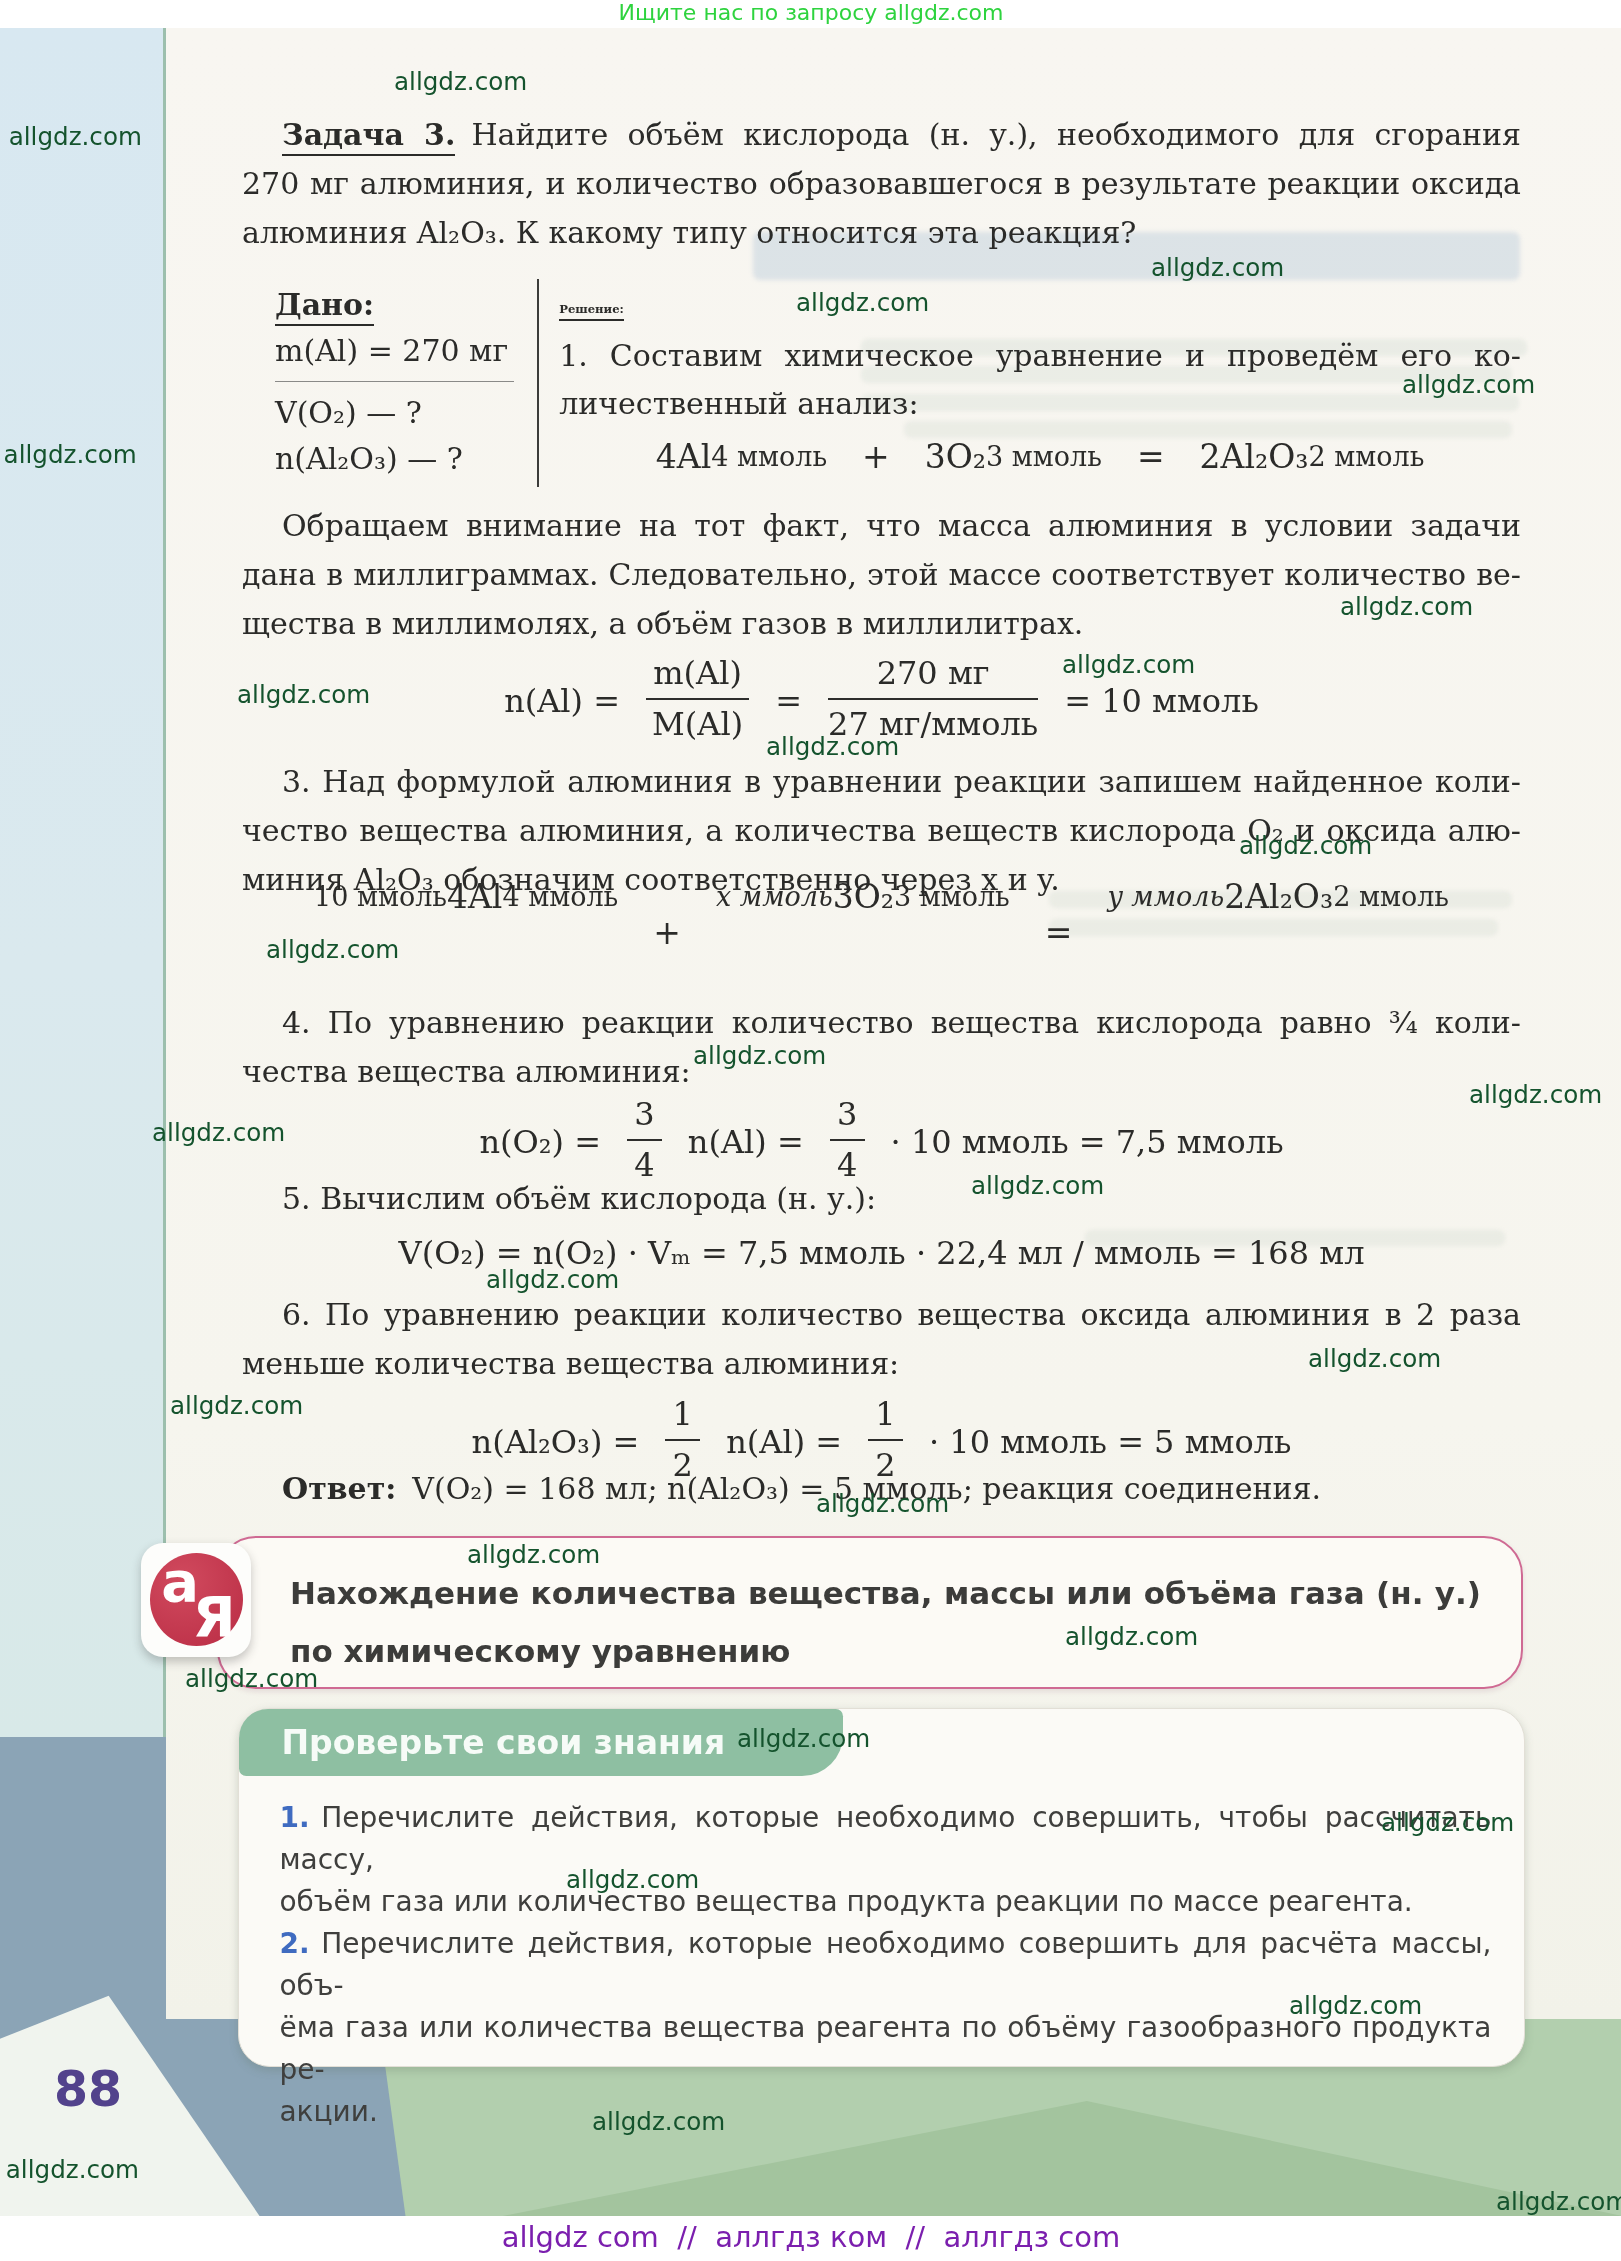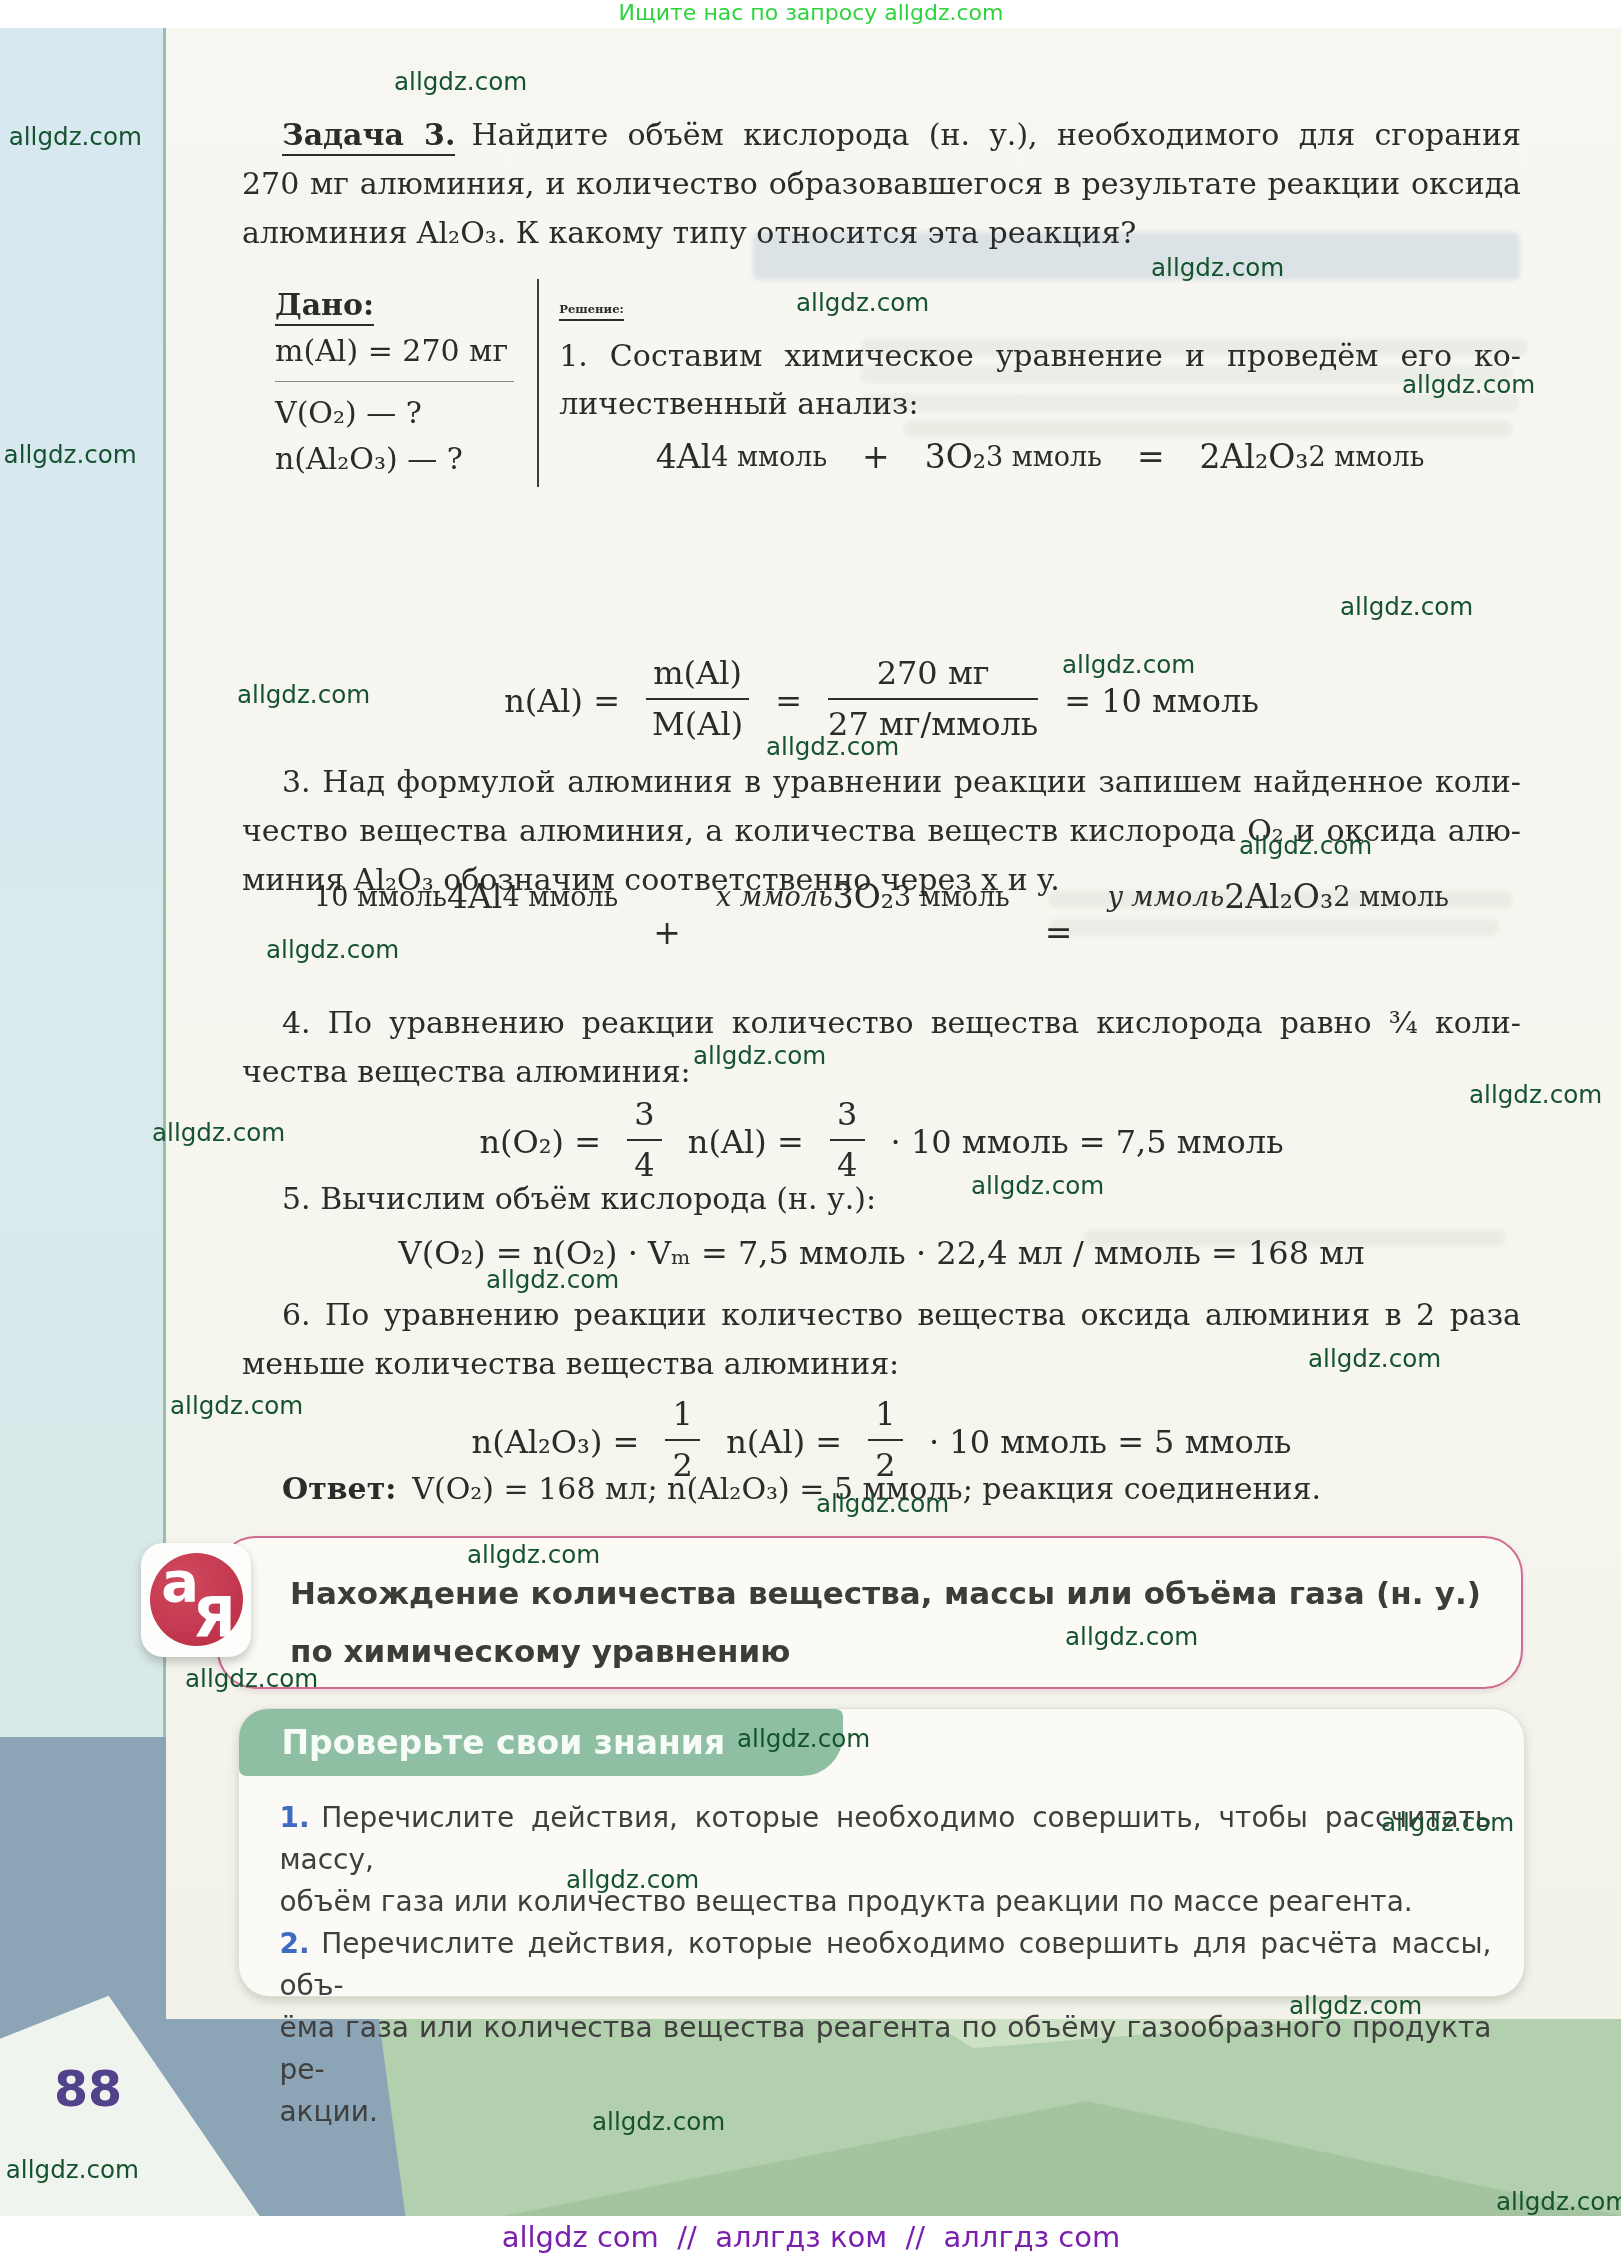--- a/index.html
+++ b/index.html
@@ -68,21 +68,21 @@
   .rule-text .line{font-size:31px;line-height:58px;}
   .ab-icon{position:absolute;left:-78px;top:5.8px;width:110px;height:114px;background:#fdfdfb;
            border-radius:22px;box-shadow:0 4.3px 10px rgba(40,40,40,.25);}
   .ab-circle{position:absolute;left:8.7px;top:10px;width:93px;height:93px;border-radius:50%;
              background:radial-gradient(circle at 35% 30%,#d14a5e,#b92c44);}
   .ab-a{position:absolute;left:11.6px;top:-4.3px;color:#fff;font-family:"DejaVu Sans",sans-serif;
         font-weight:bold;font-size:56px;}
   .ab-ya{position:absolute;right:7.2px;bottom:-2.9px;color:#fff;font-family:"DejaVu Sans",sans-serif;
          font-weight:bold;font-size:56px;}
   
-  .check-card{position:absolute;left:-3.6px;top:1680px;width:1287px;height:289px;box-sizing:border-box;
+  .check-card{position:absolute;left:-3.6px;top:1680px;width:1287px;height:359px;box-sizing:border-box;
               background:#fbfaf6;border:1.4px solid #e2dfd6;border-radius:32px;
               box-shadow:0 3.6px 8.7px rgba(90,110,90,.25);}
   .check-header{position:absolute;left:0;top:0;width:604px;height:67px;background:#8ebfa2;
                 border-radius:29px 7.2px 41px 7.2px;color:#f6fbf7;font-family:"DejaVu Sans",sans-serif;
                 font-weight:bold;font-size:33px;line-height:67px;padding-left:42px;box-sizing:border-box;}
   .check-items{position:absolute;left:40px;right:33px;top:88px;font-family:"DejaVu Sans",sans-serif;
                font-size:28px;line-height:42px;color:#3f3f3d;}
   .check-items .line{font-size:28px;line-height:42px;}
   .qn{color:#3f6bc0;font-weight:bold;margin-right:11.6px;}
   
@@ -151,20 +151,25 @@
           </div>
           <div class="eo">=</div>
           <div class="ec">
             <div class="ef">2Al₂O₃</div>
             <div class="ea">2 ммоль</div>
           </div>
         </div>
       </div>
     </div>
 
+    <div class="blk" style="top:473px">
+      <div class="line jfull ind">Обращаем внимание на тот факт, что масса алюминия в условии задачи</div>
+      <div class="line jfull">дана в миллиграммах. Следовательно, этой массе соответствует количество ве-</div>
+      <div class="line">щества в миллимолях, а объём газов в миллилитрах.</div>
+    </div>
 
 
     <div class="formula" style="top:628px">
       <span class="fp">n(Al) =</span>
       <span class="frac"><span class="num">m(Al)</span><span class="den">M(Al)</span></span>
       <span class="fp">=</span>
       <span class="frac"><span class="num">270 мг</span><span class="den">27 мг/ммоль</span></span>
       <span class="fp">= 10 ммоль</span>
     </div>
 

